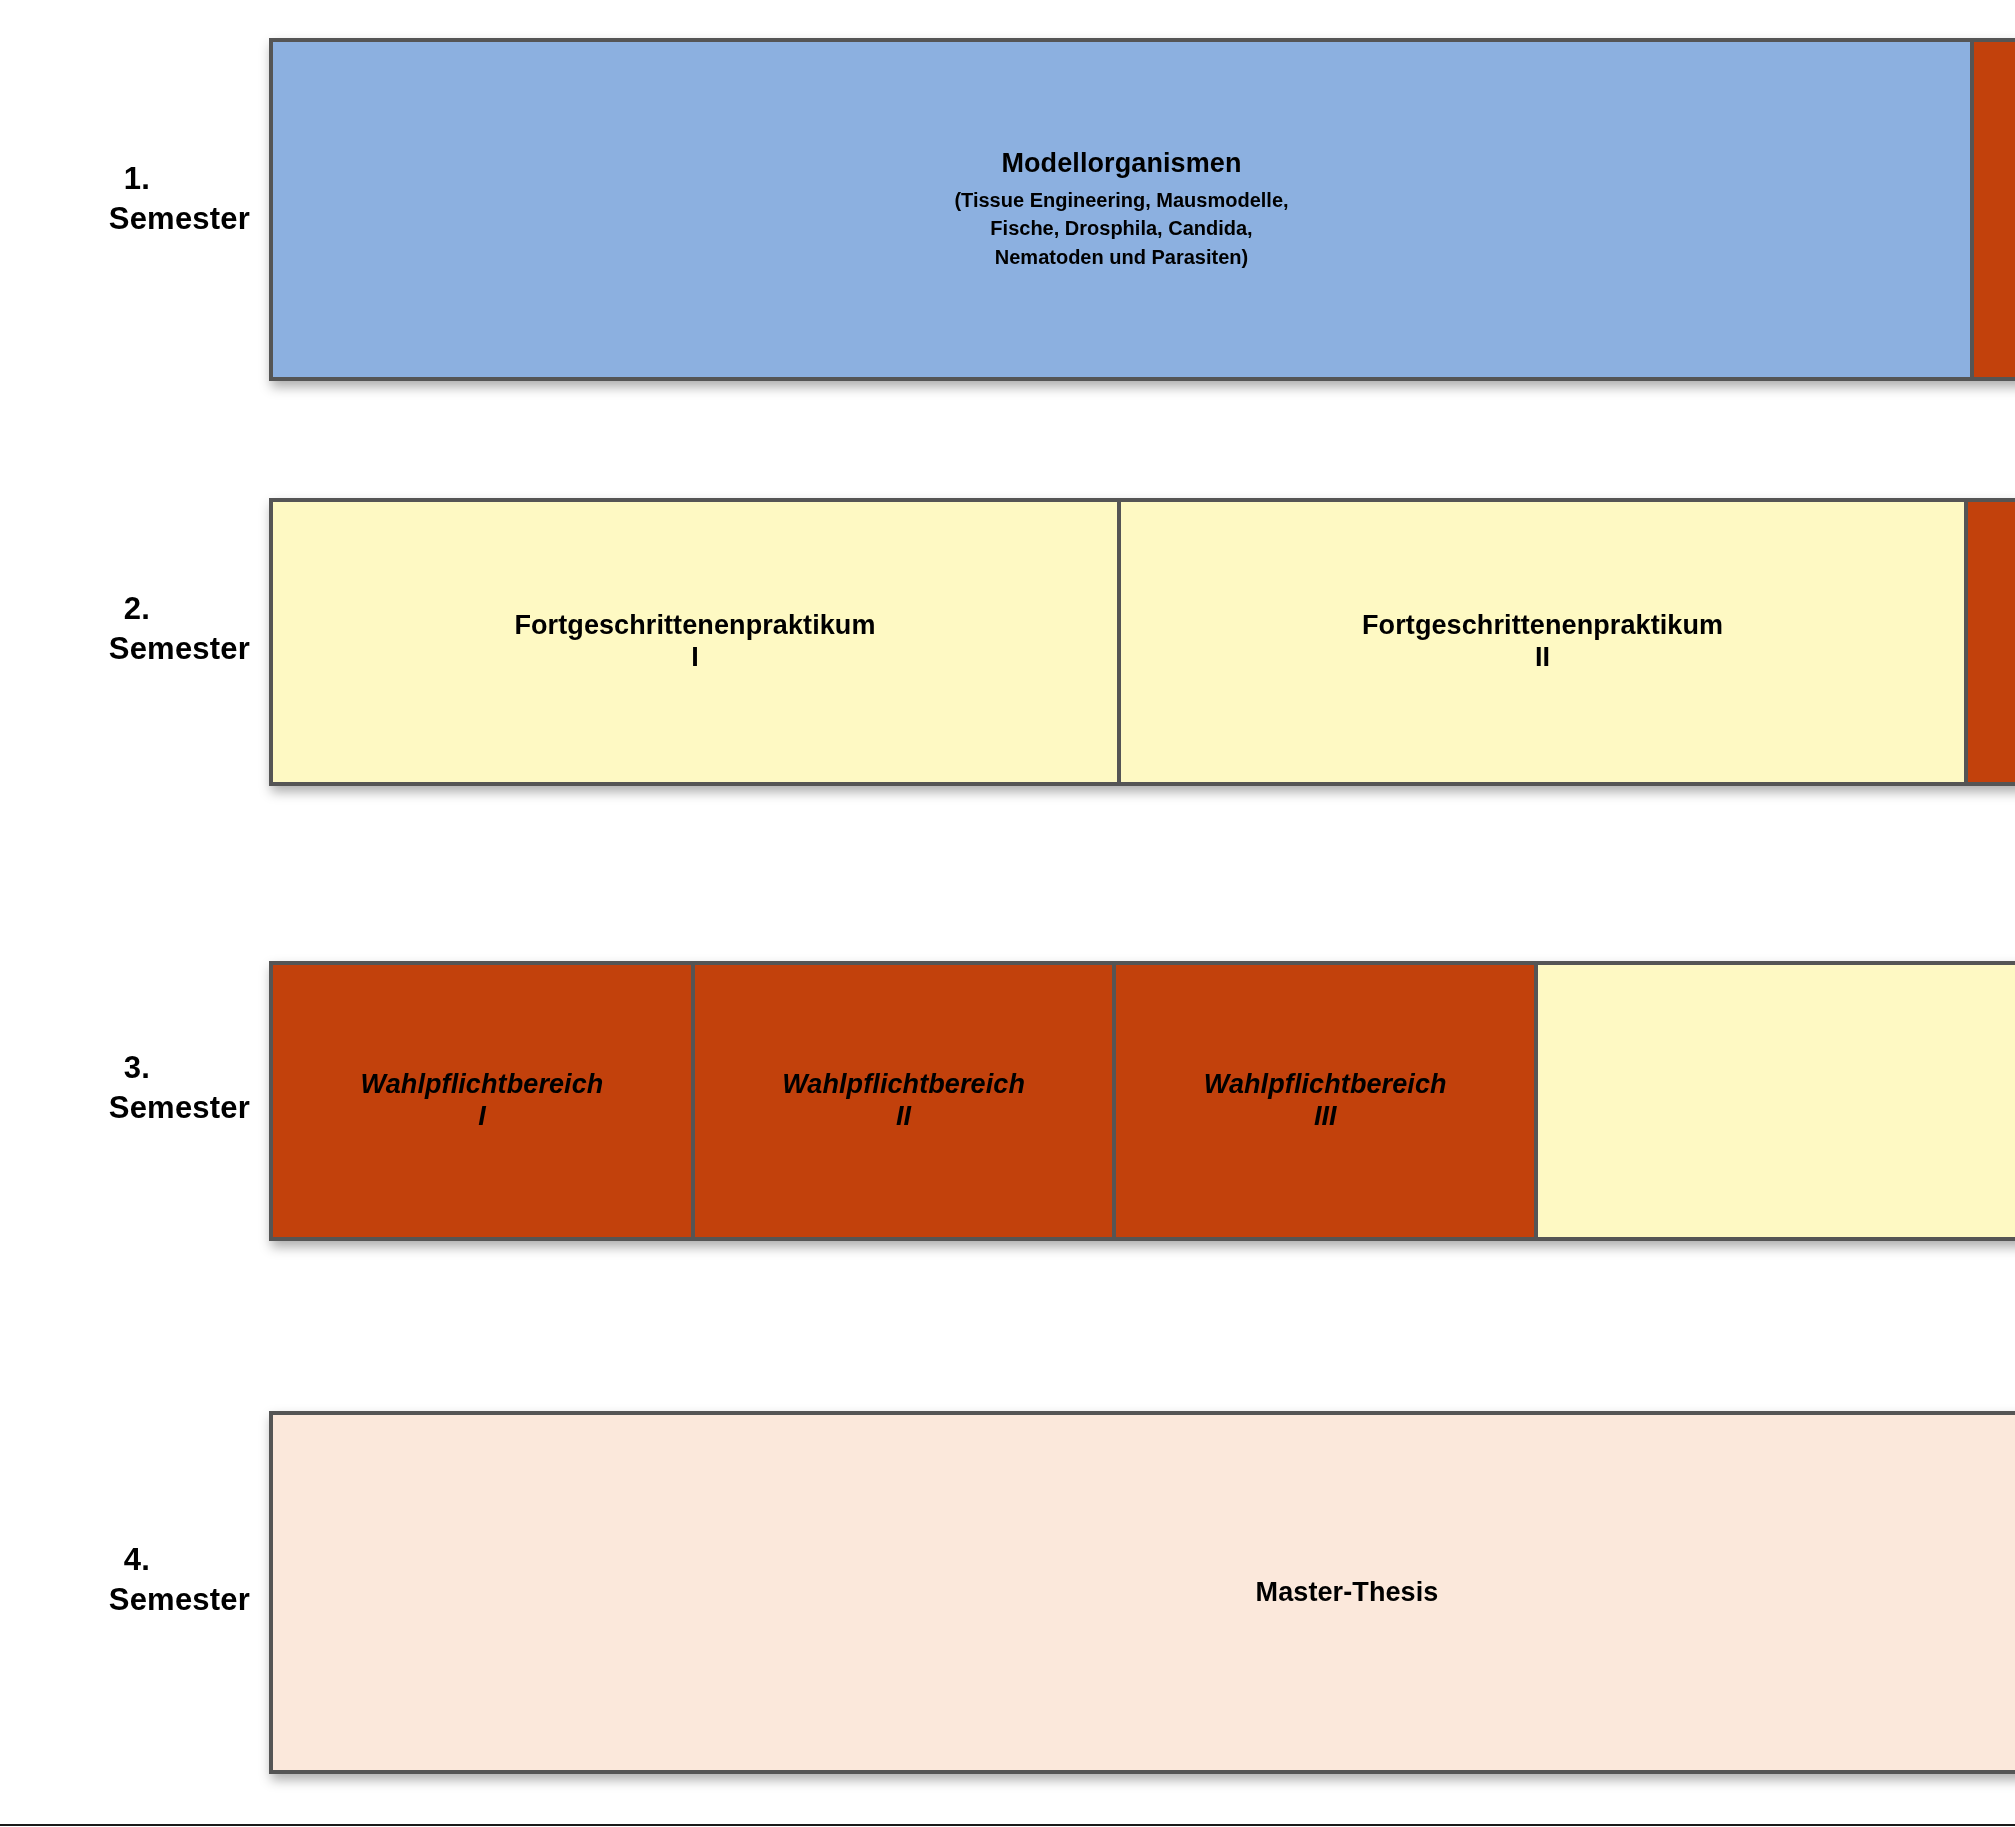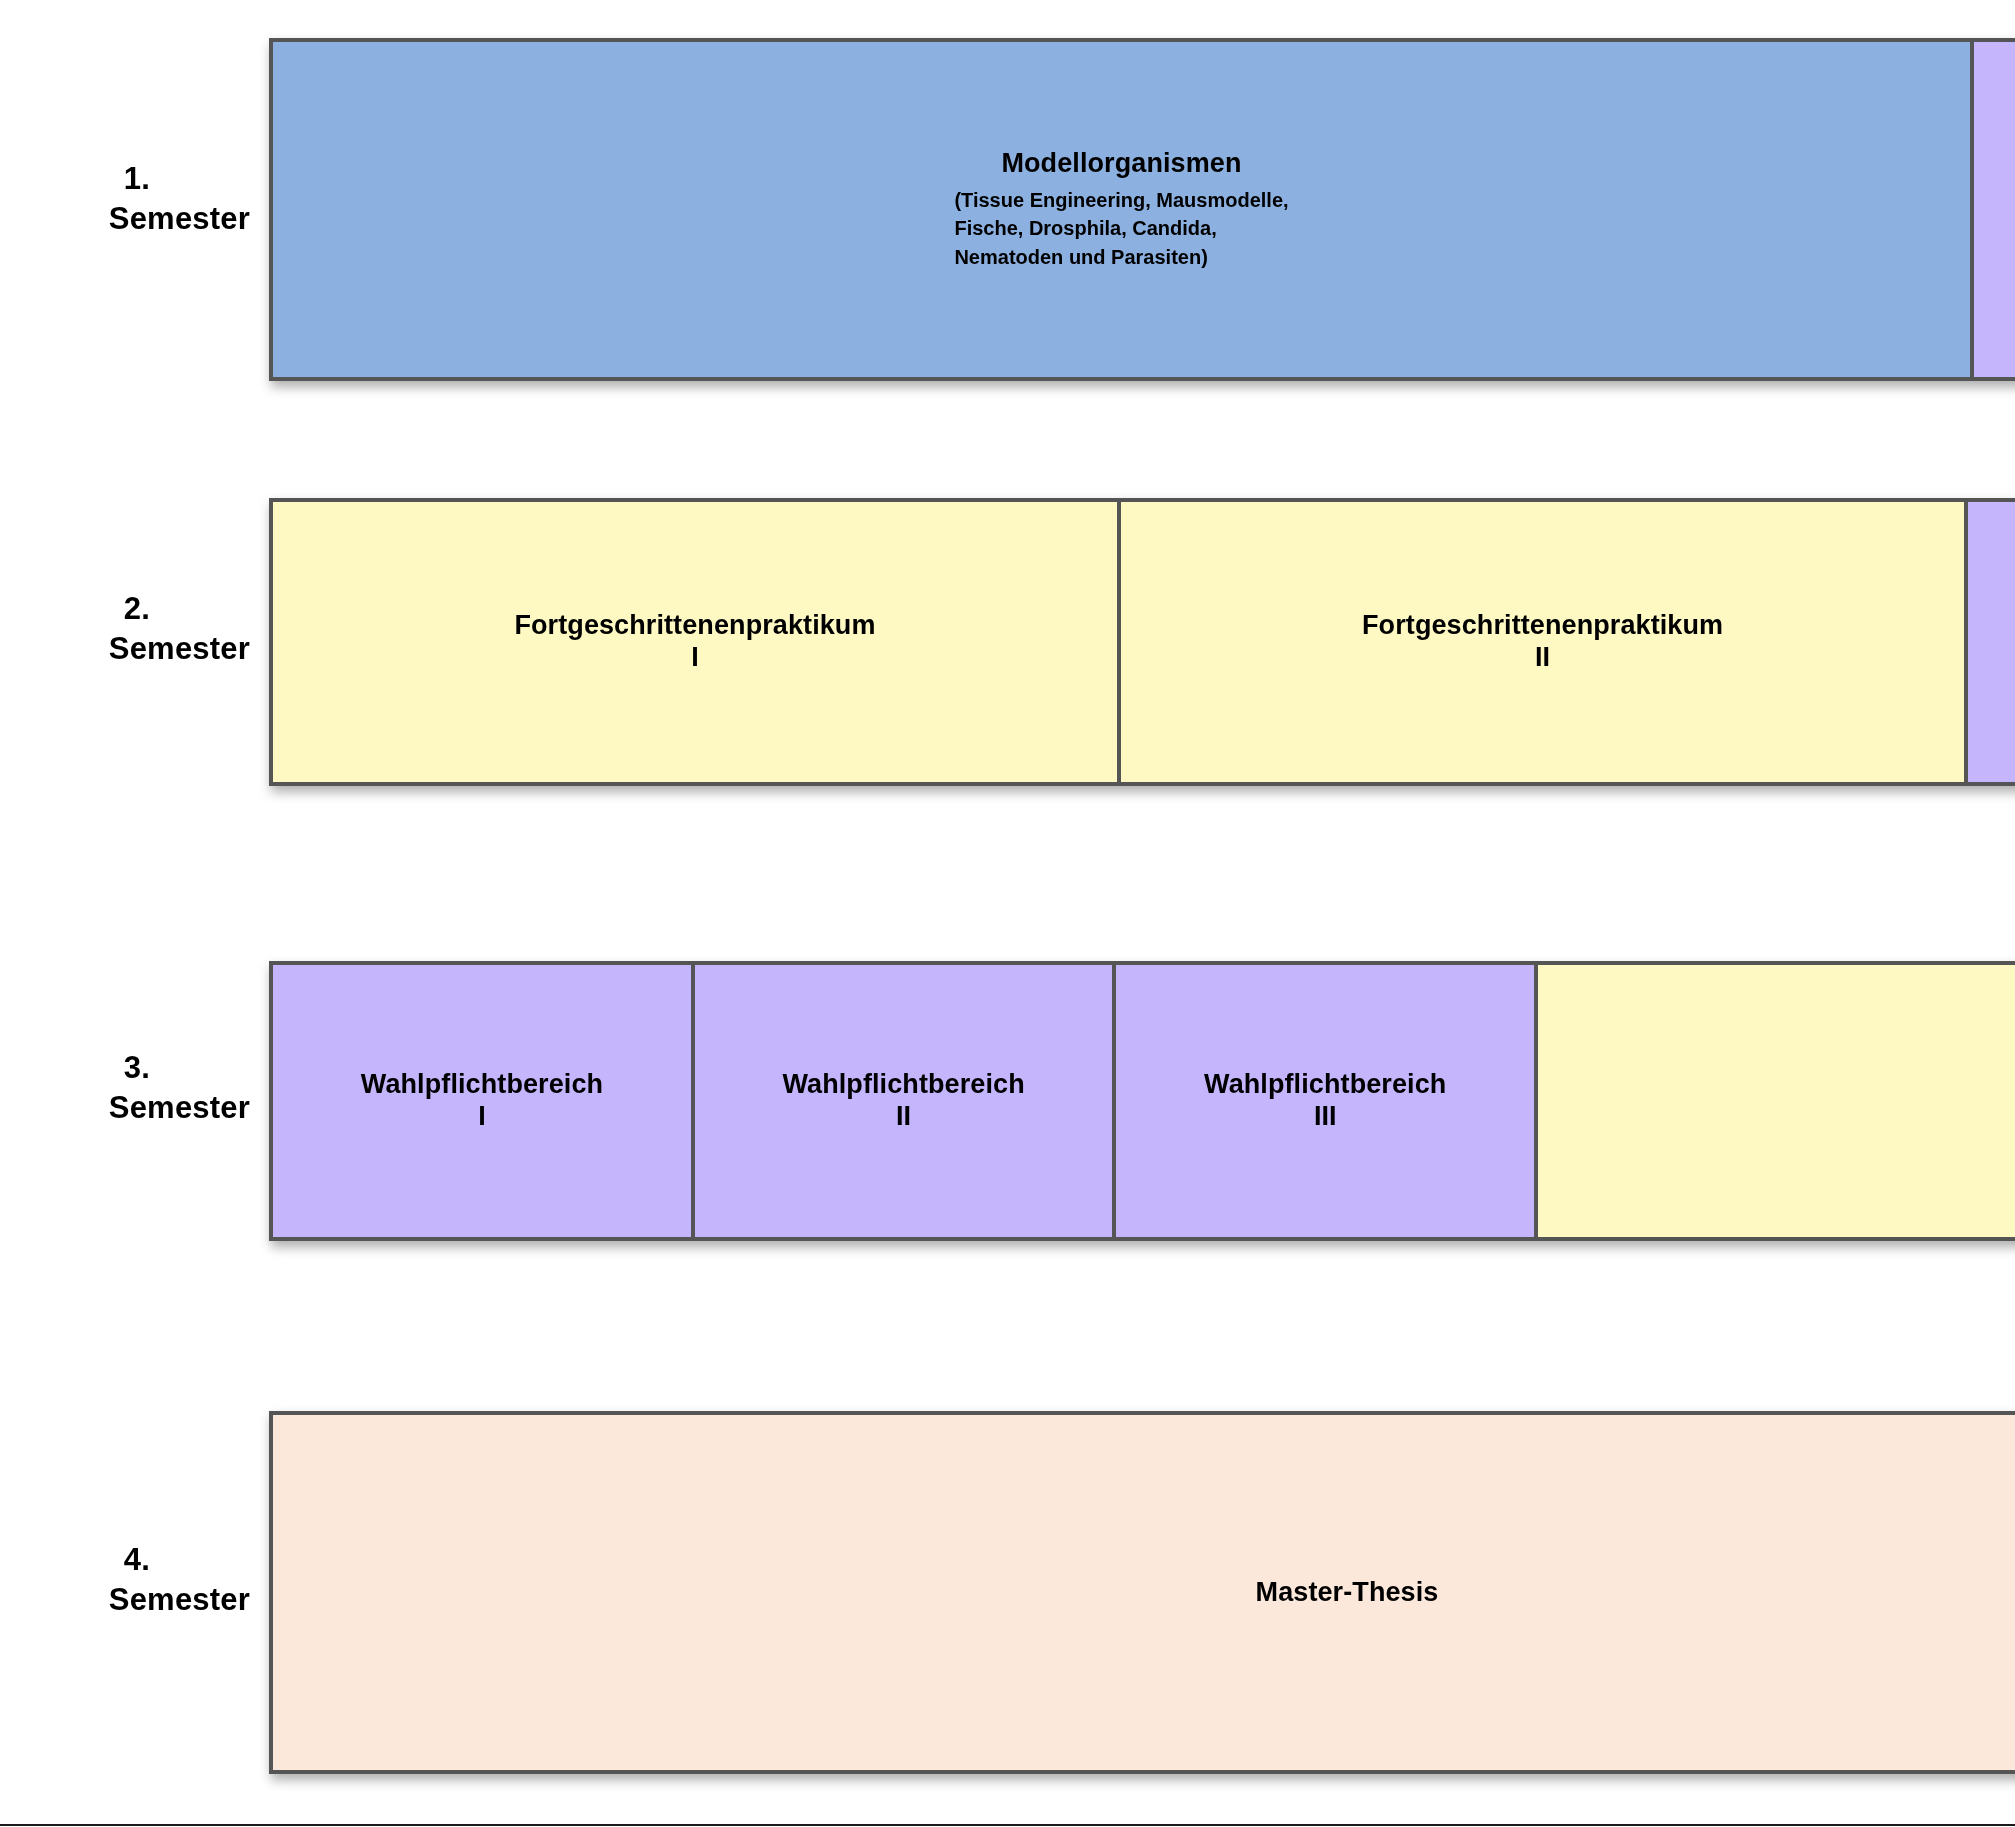--- a/index.html
+++ b/index.html
@@ -55,21 +55,21 @@
   }
 
   .box {
     position: relative;
     box-sizing: border-box;
     border: 4.4px solid #555555;
     display: flex;
     flex-direction: column;
     align-items: center;
     justify-content: center;
-    text-align: left;
+    text-align: center;
     color: #000000;
     font-weight: bold;
     overflow: hidden;
   }
   .box + .box { margin-left: -4.4px; }
 
   .box .title {
     font-size: 27px;
     line-height: 1.18;
     letter-spacing: 0.1px;
@@ -83,21 +83,21 @@
     white-space: pre-line;
   }
   .box .roman {
     font-size: 27px;
     line-height: 1.18;
   }
 
   
   .fill-blue  { background: #8CB0E0; }
   .fill-red   { background: #fef9c3; }
-  .fill-grey  { background: #c4b5fd; }
+  .fill-grey  { background: #c2410c; font-style: italic; }
   .fill-cream { background: #FBE8DB; }
 
   
   #row-1 { top: 38px; }
   #row-1 .strip { top: 0; height: 343px; }
   #row-1 .semester-label { top: 121px; }
 
   #row-2 { top: 498px; }
   #row-2 .strip { top: 0; height: 288px; }
   #row-2 .semester-label { top: 91px; }

